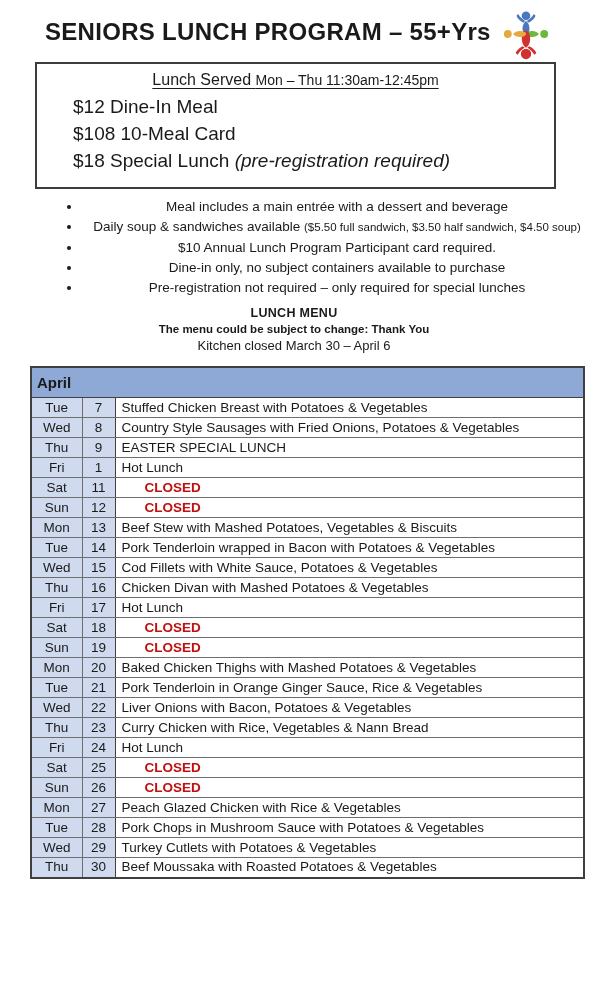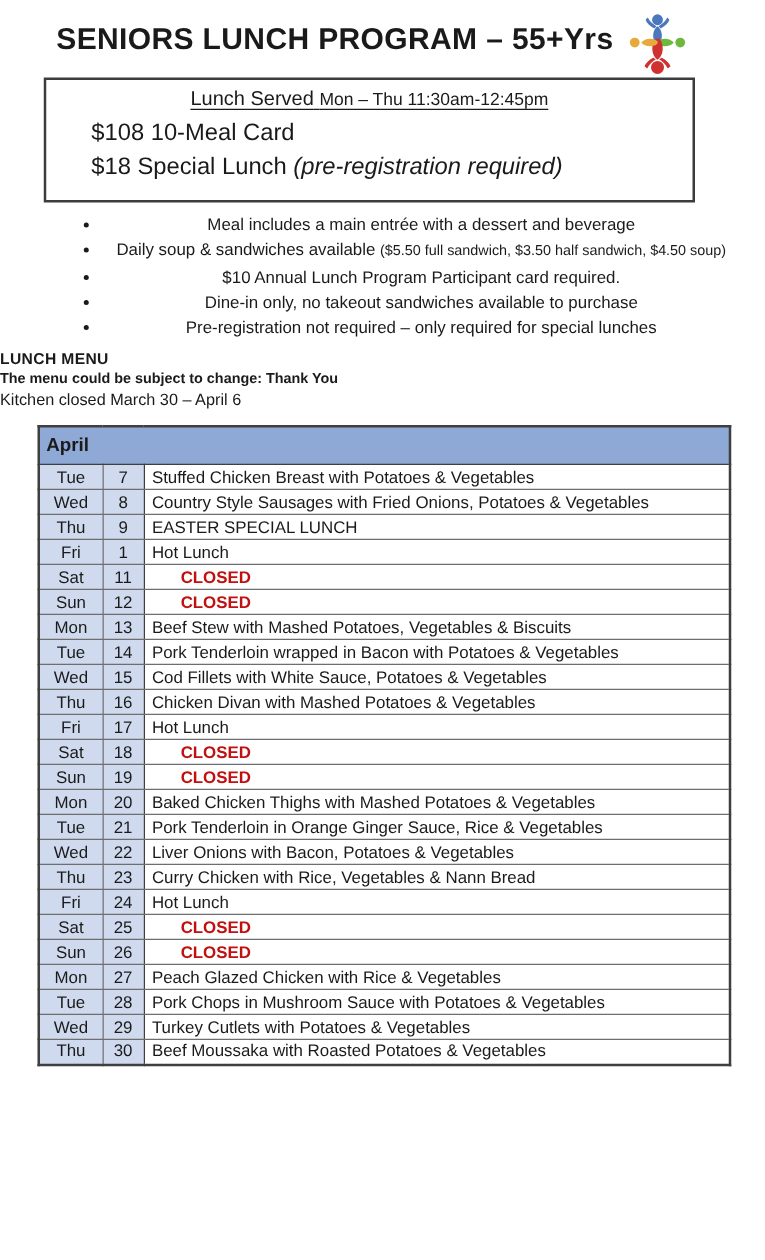--- a/index.html
+++ b/index.html
@@ -28,21 +28,21 @@
   .served-times{font-size:14px;}
   .price-line{font-size:19px;line-height:27px;}
   .price-note{font-style:italic;}
 
   
   .notes{margin:10px 0 0 82px;list-style:disc;}
   .notes li{font-size:13.5px;line-height:15px;margin-bottom:5px;padding-left:4px;text-align:center;}
   .note-detail{font-size:11.5px;}
 
   
-  .menu-head{text-align:left;margin-top:11px;}
+  .menu-head{text-align:center;margin-top:11px;}
   .mh-title{font-size:12.5px;font-weight:bold;letter-spacing:.3px;}
   .mh-sub{font-size:11.5px;font-weight:bold;margin-top:3px;}
   .mh-closed{font-size:13px;margin-top:3px;}
 
   
   table.menu{border-collapse:collapse;width:555px;margin:13px 0 0 30px;border:2px solid var(--table-outer);}
   th.month{background:var(--month-header-bg);border:1px solid var(--table-outer);
     text-align:left;font-size:15px;font-weight:bold;padding:6px 5px;height:22px;}
   td{border:1px solid var(--table-border);height:20px;font-size:13.5px;padding:0 4px;line-height:18px;}
   td.day{background:var(--day-cell-bg);width:51px;text-align:center;}
@@ -83,41 +83,44 @@
   </div>
 
   <div class="price-box">
     <div class="served">
       <span class="u">
         <span class="served-label">Lunch Served</span>
         <span class="served-times">Mon – Thu 11:30am-12:45pm</span>
       </span>
     </div>
     <div class="price-line">
+      <span>$12 Dine-In Meal</span>
+    </div>
+    <div class="price-line">
       <span>$108 10-Meal Card</span>
     </div>
     <div class="price-line">
       <span>$18 Special Lunch</span>
       <span class="price-note">(pre-registration required)</span>
     </div>
   </div>
 
   <ul class="notes">
     <li>
       <span>Meal includes a main entrée with a dessert and beverage</span>
     </li>
     <li>
       <span>Daily soup &amp; sandwiches available</span>
       <span class="note-detail">($5.50 full sandwich, $3.50 half sandwich, $4.50 soup)</span>
     </li>
     <li>
       <span>$10 Annual Lunch Program Participant card required.</span>
     </li>
     <li>
-      <span>Dine-in only, no takeout sandwiches available to purchase</span>
+      <span>Dine-in only, no subject containers available to purchase</span>
     </li>
     <li>
       <span>Pre-registration not required – only required for special lunches</span>
     </li>
   </ul>
 
   <div class="menu-head">
     <div class="mh-title">LUNCH MENU</div>
     <div class="mh-sub">The menu could be subject to change: Thank You</div>
     <div class="mh-closed">Kitchen closed March 30 – April 6</div>

